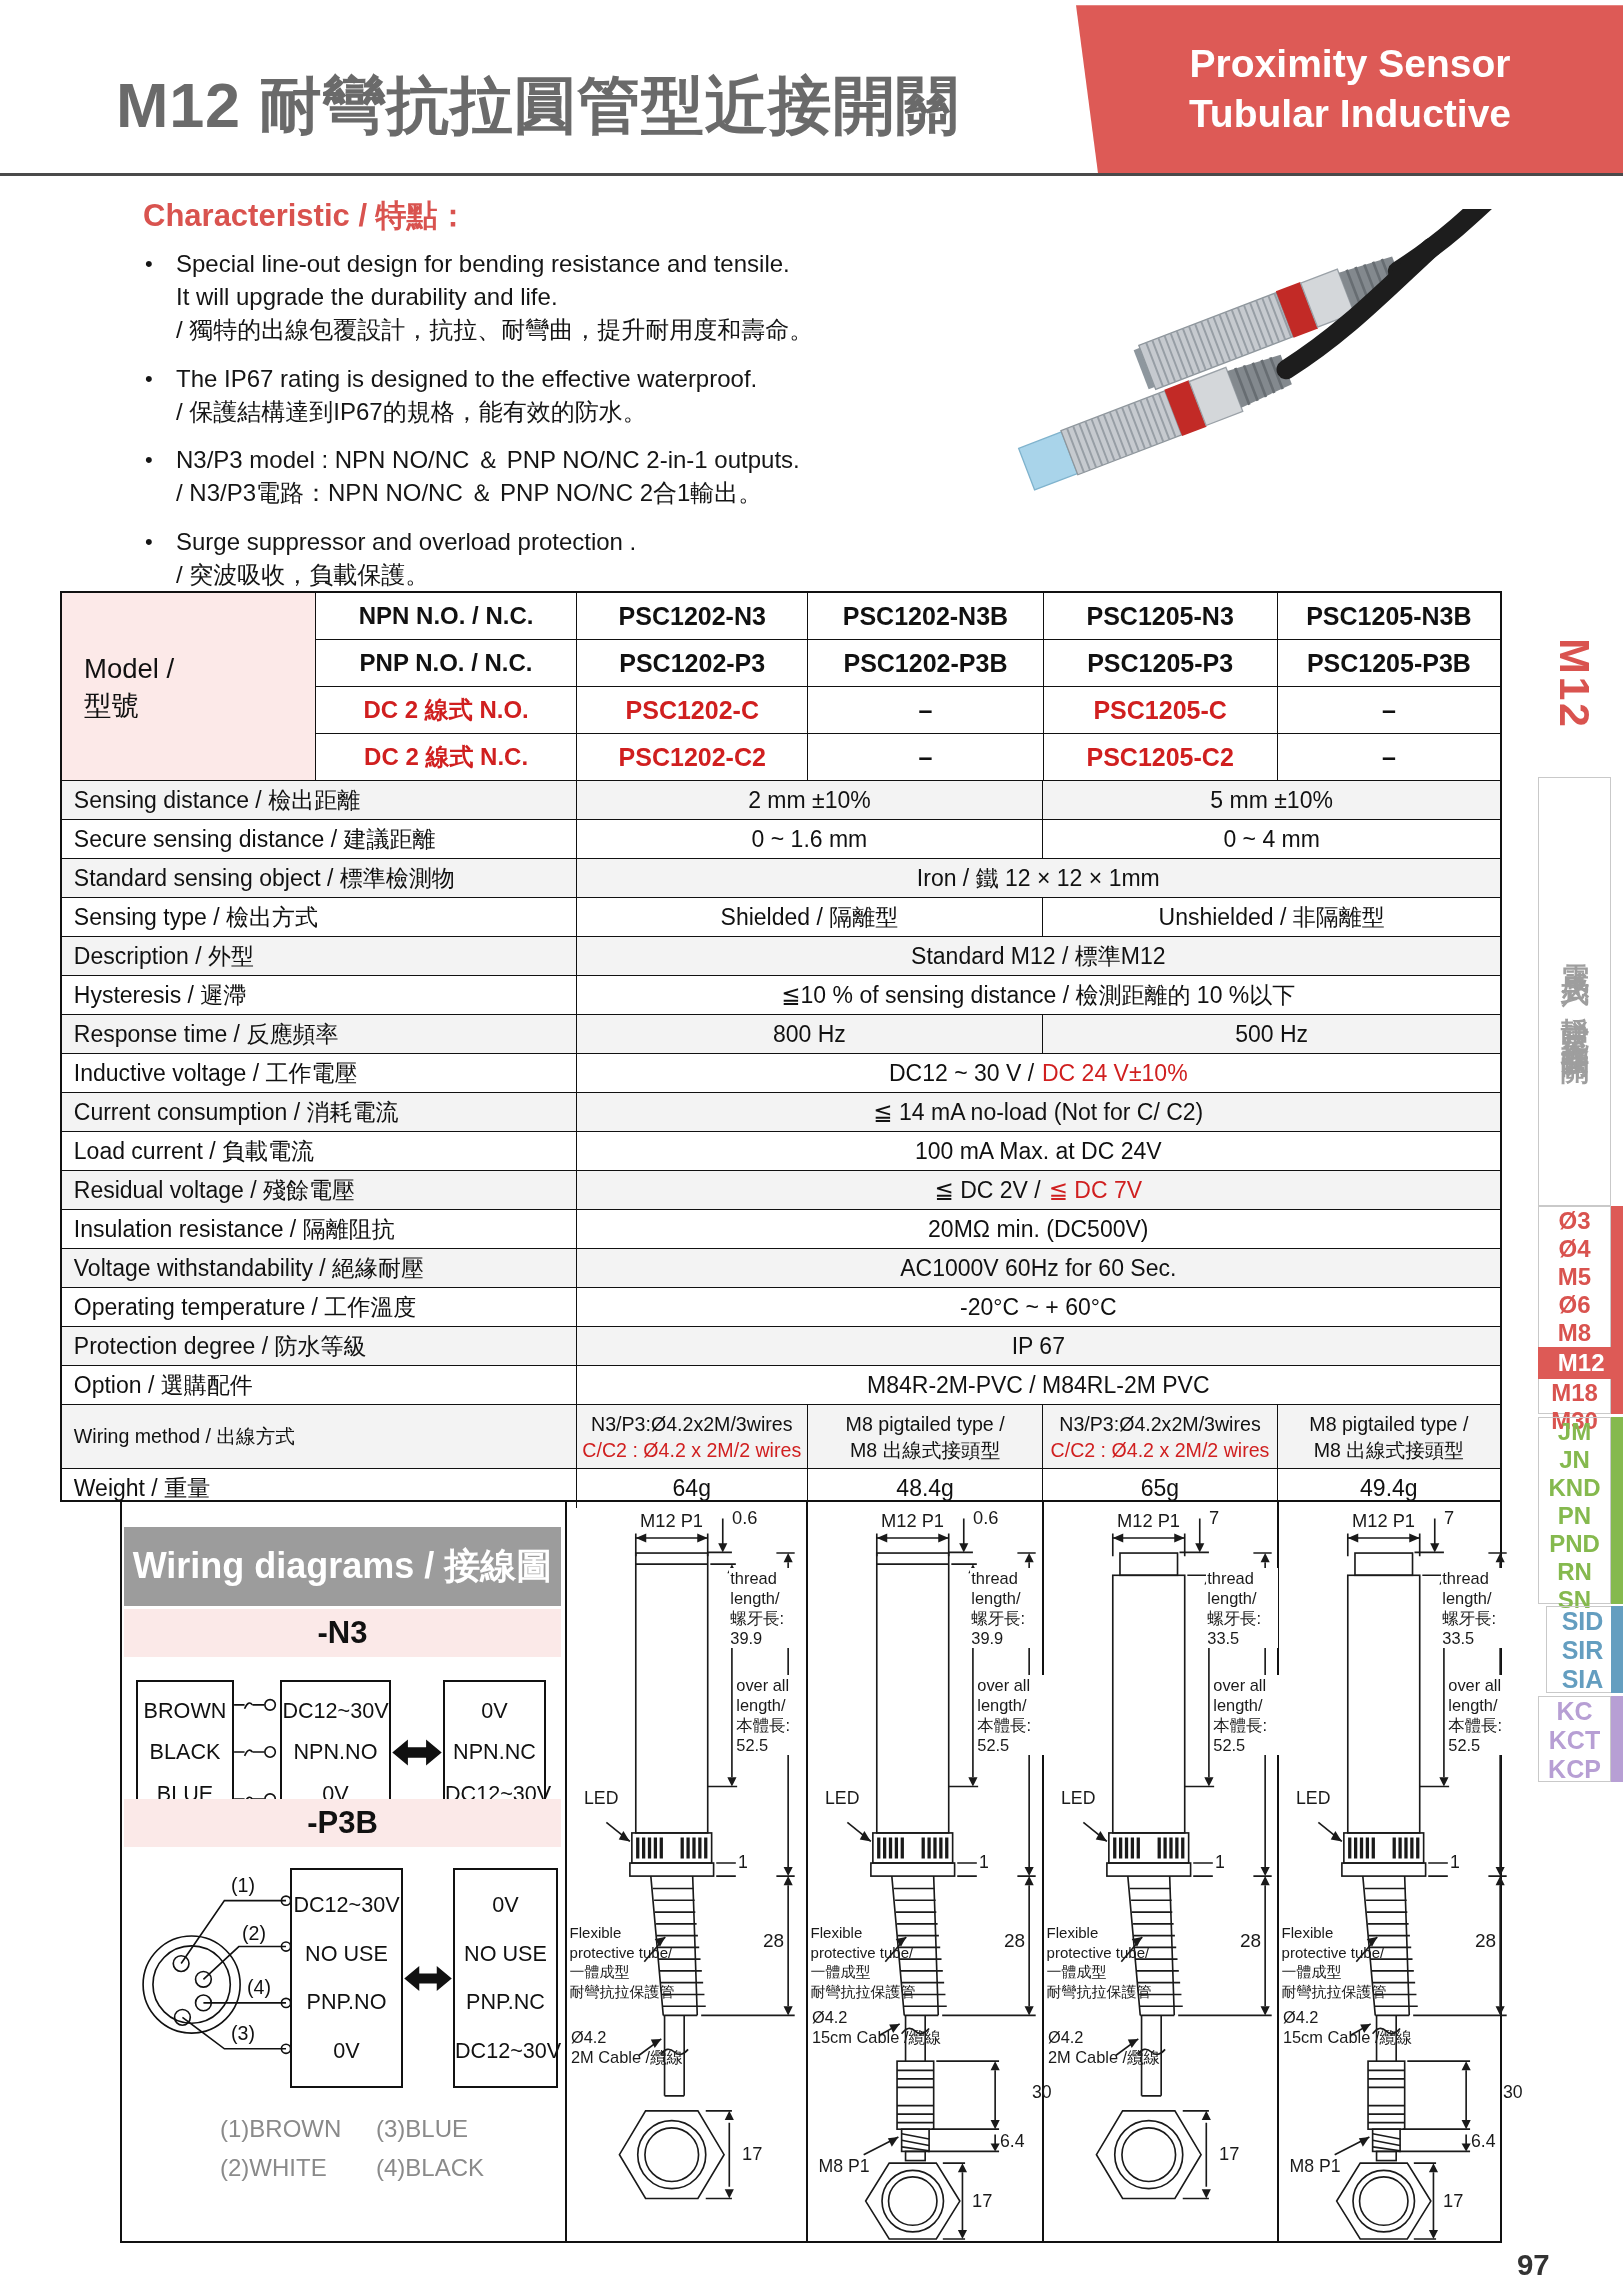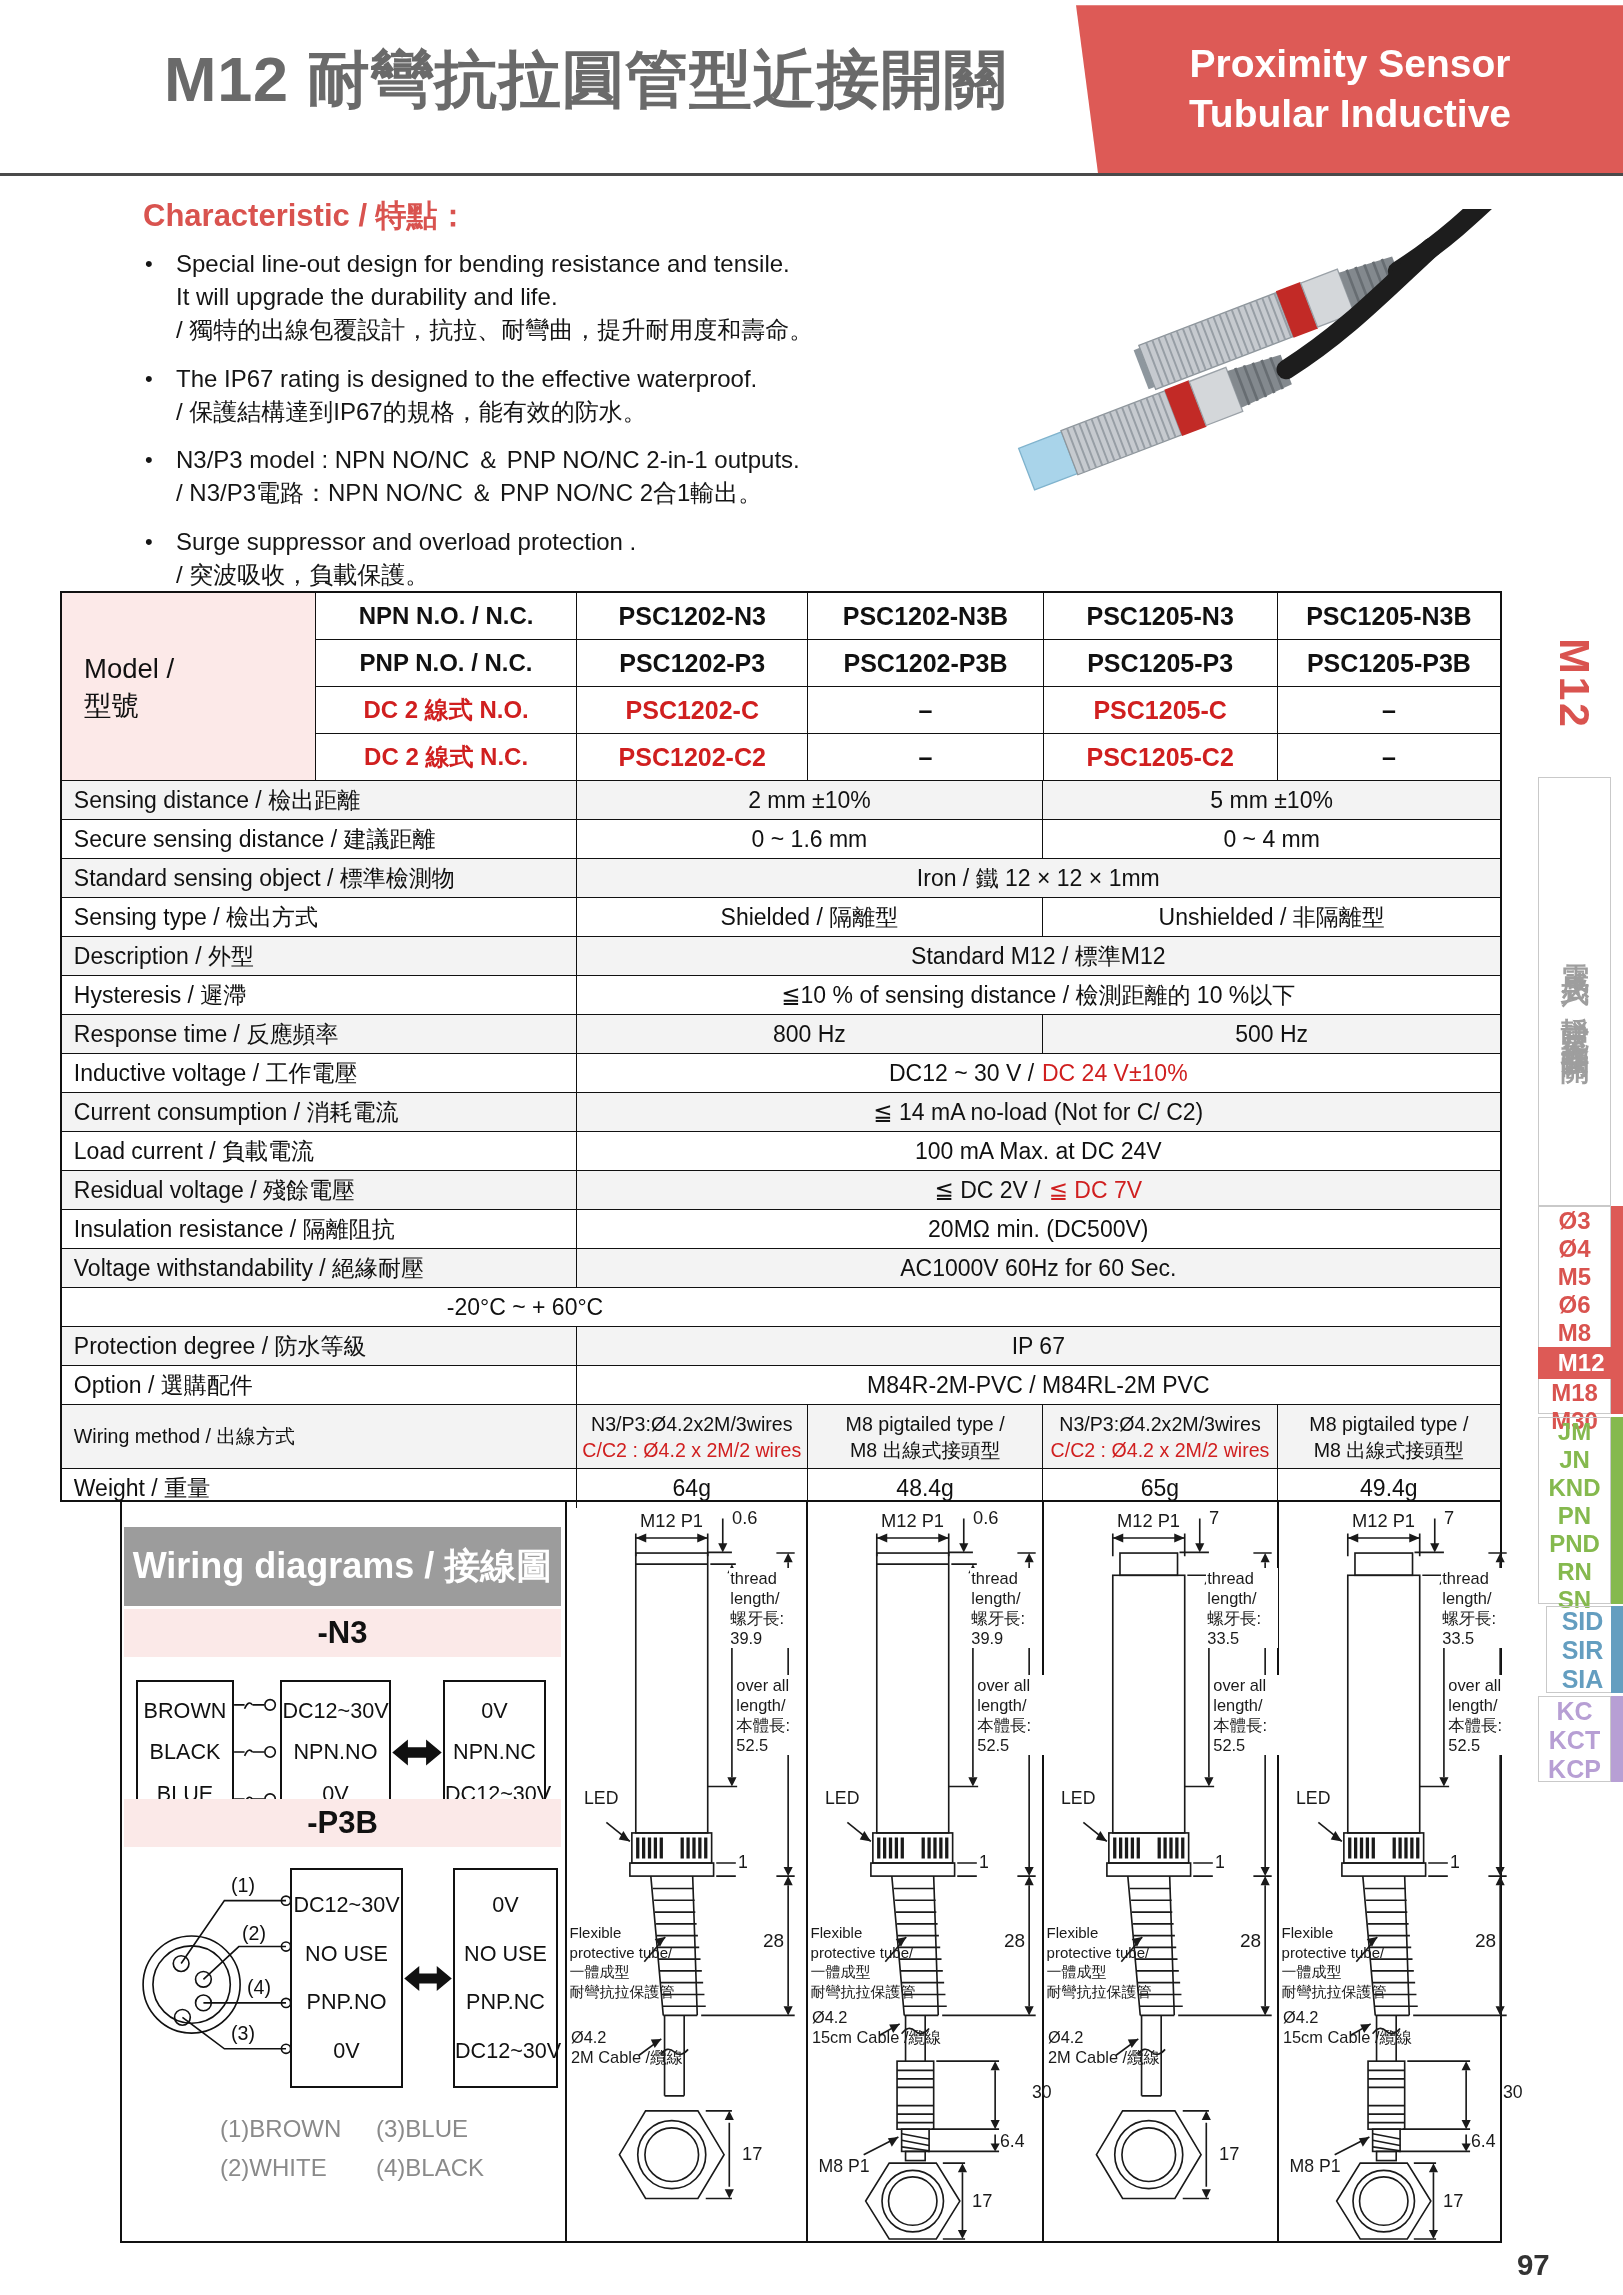--- a/index.html
+++ b/index.html
@@ -1,20 +1,20 @@
 <!DOCTYPE html>
 <html style="font-size:10.5px"><head>
 <meta charset="utf-8">
 <style>
   html,body{margin:0;padding:0;background:#e8e8e8;}
   .page{position:relative;width:1623px;height:2295px;background:#ffffff;overflow:hidden;
         font-family:"Liberation Sans",sans-serif;color:#111;}
 
   
-  .title{position:absolute;left:116px;top:37px;font-size:63px;font-weight:bold;color:#6a6a6a;letter-spacing:0.7px;white-space:nowrap;margin-left:48px;}
+  .title{position:absolute;left:116px;top:63px;font-size:63px;font-weight:bold;color:#6a6a6a;letter-spacing:0.7px;white-space:nowrap;}
   .hrule{position:absolute;left:0;top:173px;width:1623px;height:2.6px;background:#4a4a4a;}
   .badge{position:absolute;left:1076px;top:5.2px;width:548px;height:168px;background:#dd5a56;z-index:2;
          clip-path:polygon(0 0,100% 0,100% 100%,22px 100%);
          display:flex;flex-direction:column;align-items:center;justify-content:center;
          color:#fff;font-weight:bold;font-size:39px;line-height:50px;text-align:center;}
 
   
   .char-head{position:absolute;left:143px;top:195px;font-size:31px;font-weight:bold;color:#d9534f;}
   .bullets{position:absolute;left:145px;top:247px;width:759px;font-size:24px;line-height:33px;color:#151515;}
   .bullet{display:flex;margin-bottom:15.7px;}
@@ -268,20 +268,21 @@
     </div>
     <div class="s-row">
       <div class="lab">Insulation resistance / 隔離阻抗</div>
       <div class="vall nb">20MΩ min. (DC500V)</div>
     </div>
     <div class="s-row g">
       <div class="lab">Voltage withstandability / 絕緣耐壓</div>
       <div class="vall nb">AC1000V 60Hz for 60 Sec.</div>
     </div>
     <div class="s-row">
+      <div class="lab">Operating temperature / 工作溫度</div>
       <div class="vall nb">-20°C ~ + 60°C</div>
     </div>
     <div class="s-row g">
       <div class="lab">Protection degree / 防水等級</div>
       <div class="vall nb">IP 67</div>
     </div>
     <div class="s-row">
       <div class="lab">Option / 選購配件</div>
       <div class="vall nb">M84R-2M-PVC / M84RL-2M PVC</div>
     </div>

